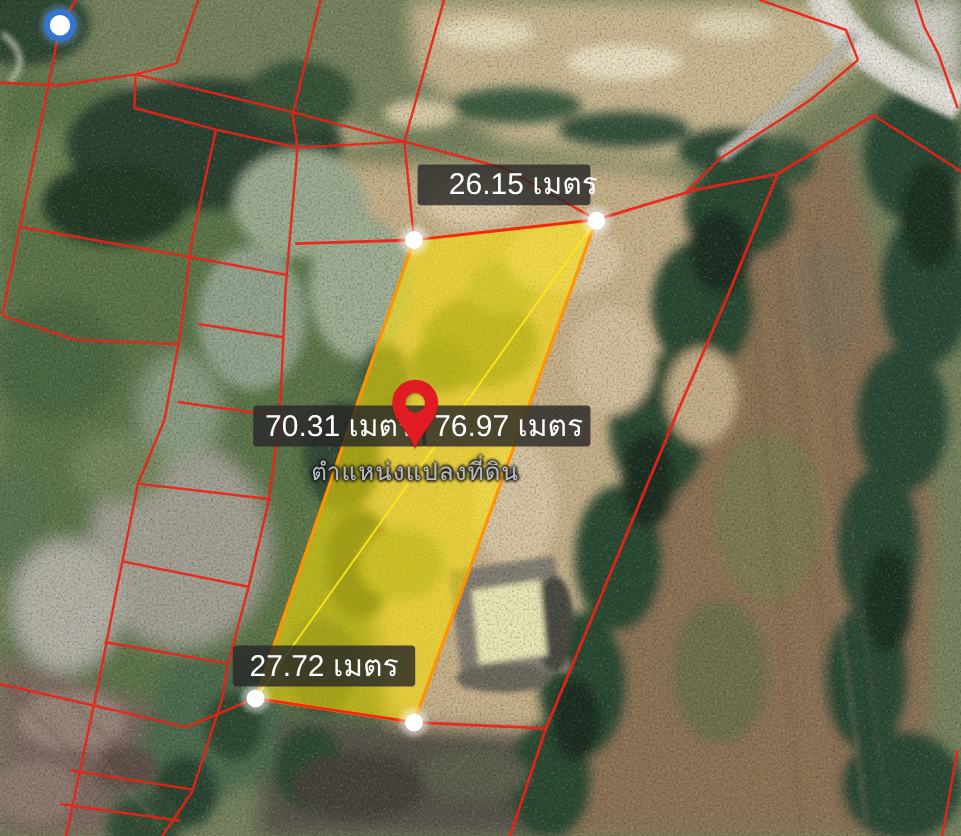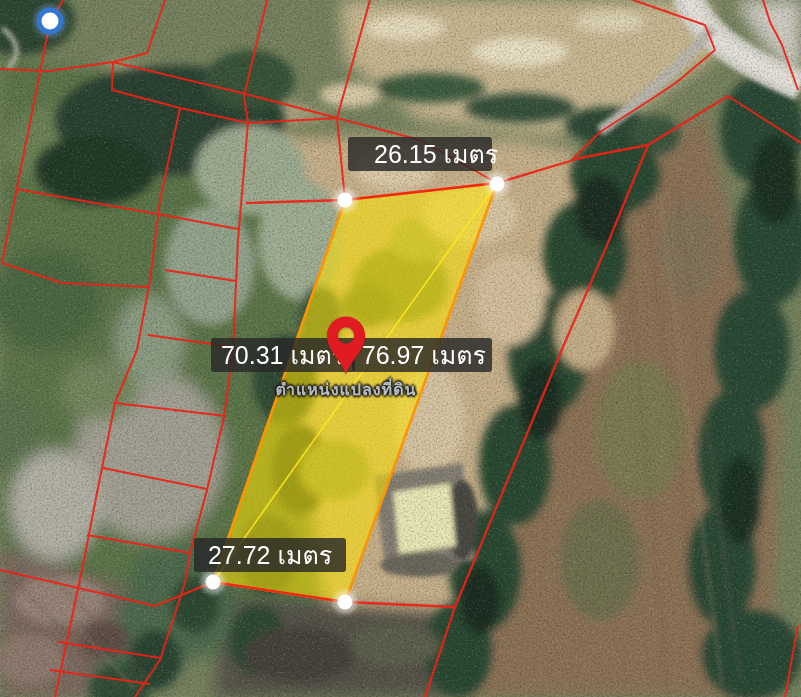--- a/index.html
+++ b/index.html
@@ -18,22 +18,22 @@
     text-align:center;
     border-radius:3px;
     white-space:nowrap;
     padding:1px 6px;
     box-sizing:border-box;
   }
   .caption{
     position:absolute;
     transform:translateX(-50%);
     color:#b6bcc1;
-    font-size:16px;
-    font-weight:bold;
+    font-size:20px;
+    font-weight:normal;
     white-space:nowrap;
     text-shadow:-2px 0 2px #1c1c1c, 2px 0 2px #1c1c1c, 0 -2px 2px #1c1c1c, 0 2px 2px #1c1c1c;
     letter-spacing:1px;
   }
   .pinwrap{position:absolute;left:323px;top:314px;width:46px;height:62px;}
   .pinwrap svg{display:block;filter:drop-shadow(0 1px 1px rgba(60,20,0,0.35));}
 </style>
 </head>
 <body>
 

